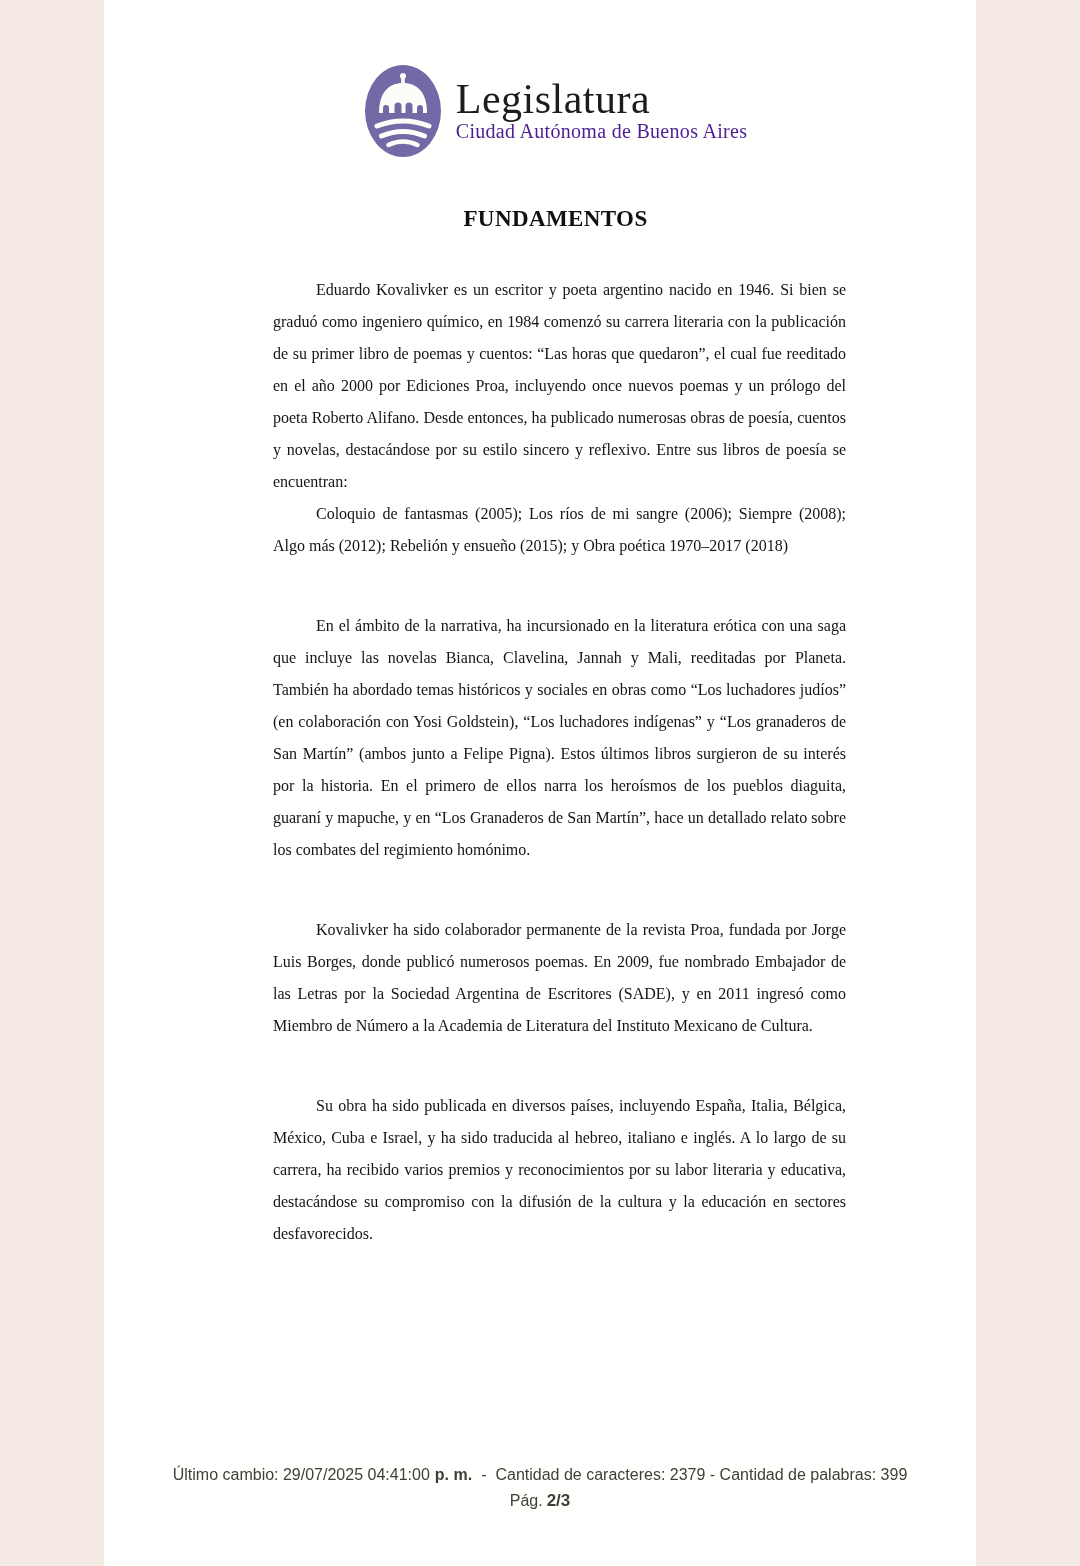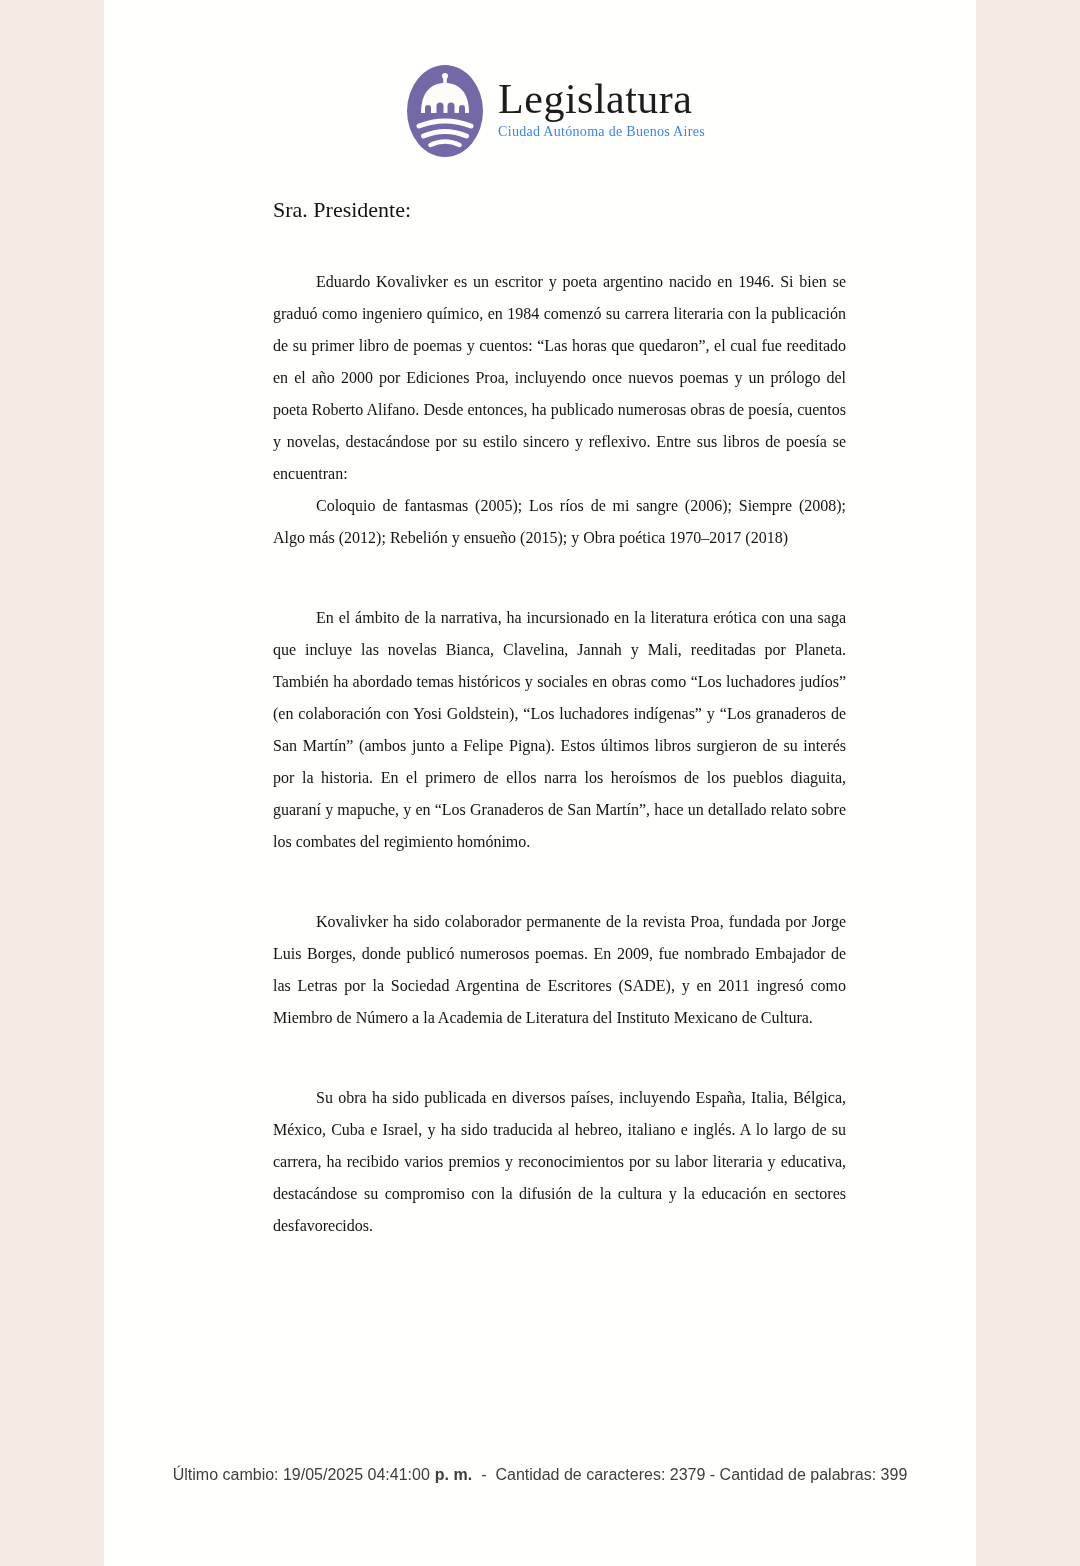--- a/index.html
+++ b/index.html
@@ -28,23 +28,23 @@
   .emblem { display: block; }
   .logo-text { padding-top: 12px; }
   .logo-title {
     font-size: 42px;
     line-height: 46px;
     color: #1c1c1c;
     font-weight: normal;
     letter-spacing: 0.5px;
   }
   .logo-subtitle {
-    font-size: 14px;
+    font-size: 20px;
     line-height: 17px;
-    color: #3b82f6;
+    color: #4c1d95;
     letter-spacing: 0.3px;
     margin-top: 1px;
   }
   
   .doc-title {
     margin-top: 46px;
     text-align: center;
     font-weight: bold;
     font-size: 23px;
     line-height: 30px;
@@ -110,30 +110,33 @@
         <path d="M17.5 72 Q39 63 60.5 72" stroke-width="5"></path>
         <path d="M24.5 81 Q39 74 53.5 81" stroke-width="4.5"></path>
       </g>
     </svg>
     <div class="logo-text">
       <div class="logo-title">Legislatura</div>
       <div class="logo-subtitle">Ciudad Autónoma de Buenos Aires</div>
     </div>
   </div>
 
+  <div class="doc-title">FUNDAMENTOS</div>
 
-  <div class="salutation">Sra. Presidente:</div>
 
   <div class="content">
     <p class="first">Eduardo Kovalivker es un escritor y poeta argentino nacido en 1946. Si bien se graduó como ingeniero químico, en 1984 comenzó su carrera literaria con la publicación de su primer libro de poemas y cuentos: “Las horas que quedaron”, el cual fue reeditado en el año 2000 por Ediciones Proa, incluyendo once nuevos poemas y un prólogo del poeta Roberto Alifano. Desde entonces, ha publicado numerosas obras de poesía, cuentos y novelas, destacándose por su estilo sincero y reflexivo. Entre sus libros de poesía se encuentran:</p>
     <p class="tight">Coloquio de fantasmas (2005); Los ríos de mi sangre (2006); Siempre (2008); Algo más (2012); Rebelión y ensueño (2015); y Obra poética 1970–2017 (2018)</p>
     <p>En el ámbito de la narrativa, ha incursionado en la literatura erótica con una saga que incluye las novelas Bianca, Clavelina, Jannah y Mali, reeditadas por Planeta. También ha abordado temas históricos y sociales en obras como “Los luchadores judíos” (en colaboración con Yosi Goldstein), “Los luchadores indígenas” y “Los granaderos de San Martín” (ambos junto a Felipe Pigna). Estos últimos libros surgieron de su interés por la historia. En el primero de ellos narra los heroísmos de los pueblos diaguita, guaraní y mapuche, y en “Los Granaderos de San Martín”, hace un detallado relato sobre los combates del regimiento homónimo.</p>
     <p>Kovalivker ha sido colaborador permanente de la revista Proa, fundada por Jorge Luis Borges, donde publicó numerosos poemas. En 2009, fue nombrado Embajador de las Letras por la Sociedad Argentina de Escritores (SADE), y en 2011 ingresó como Miembro de Número a la Academia de Literatura del Instituto Mexicano de Cultura.</p>
     <p>Su obra ha sido publicada en diversos países, incluyendo España, Italia, Bélgica, México, Cuba e Israel, y ha sido traducida al hebreo, italiano e inglés. A lo largo de su carrera, ha recibido varios premios y reconocimientos por su labor literaria y educativa, destacándose su compromiso con la difusión de la cultura y la educación en sectores desfavorecidos.</p>
   </div>
 
   <div class="footer">
     <div class="line1">
-      <span>Último cambio: 19/05/2025 04:41:00</span><span class="pm">p. m.</span><span class="sep">-</span><span>Cantidad de caracteres: 2379 - Cantidad de palabras: 399</span>
+      <span>Último cambio: 29/07/2025 04:41:00</span><span class="pm">p. m.</span><span class="sep">-</span><span>Cantidad de caracteres: 2379 - Cantidad de palabras: 399</span>
+    </div>
+    <div class="line2">
+      <span>Pág.</span><span class="page-value">2/3</span>
     </div>
   </div>
 
 </div>
 
 </body></html>

